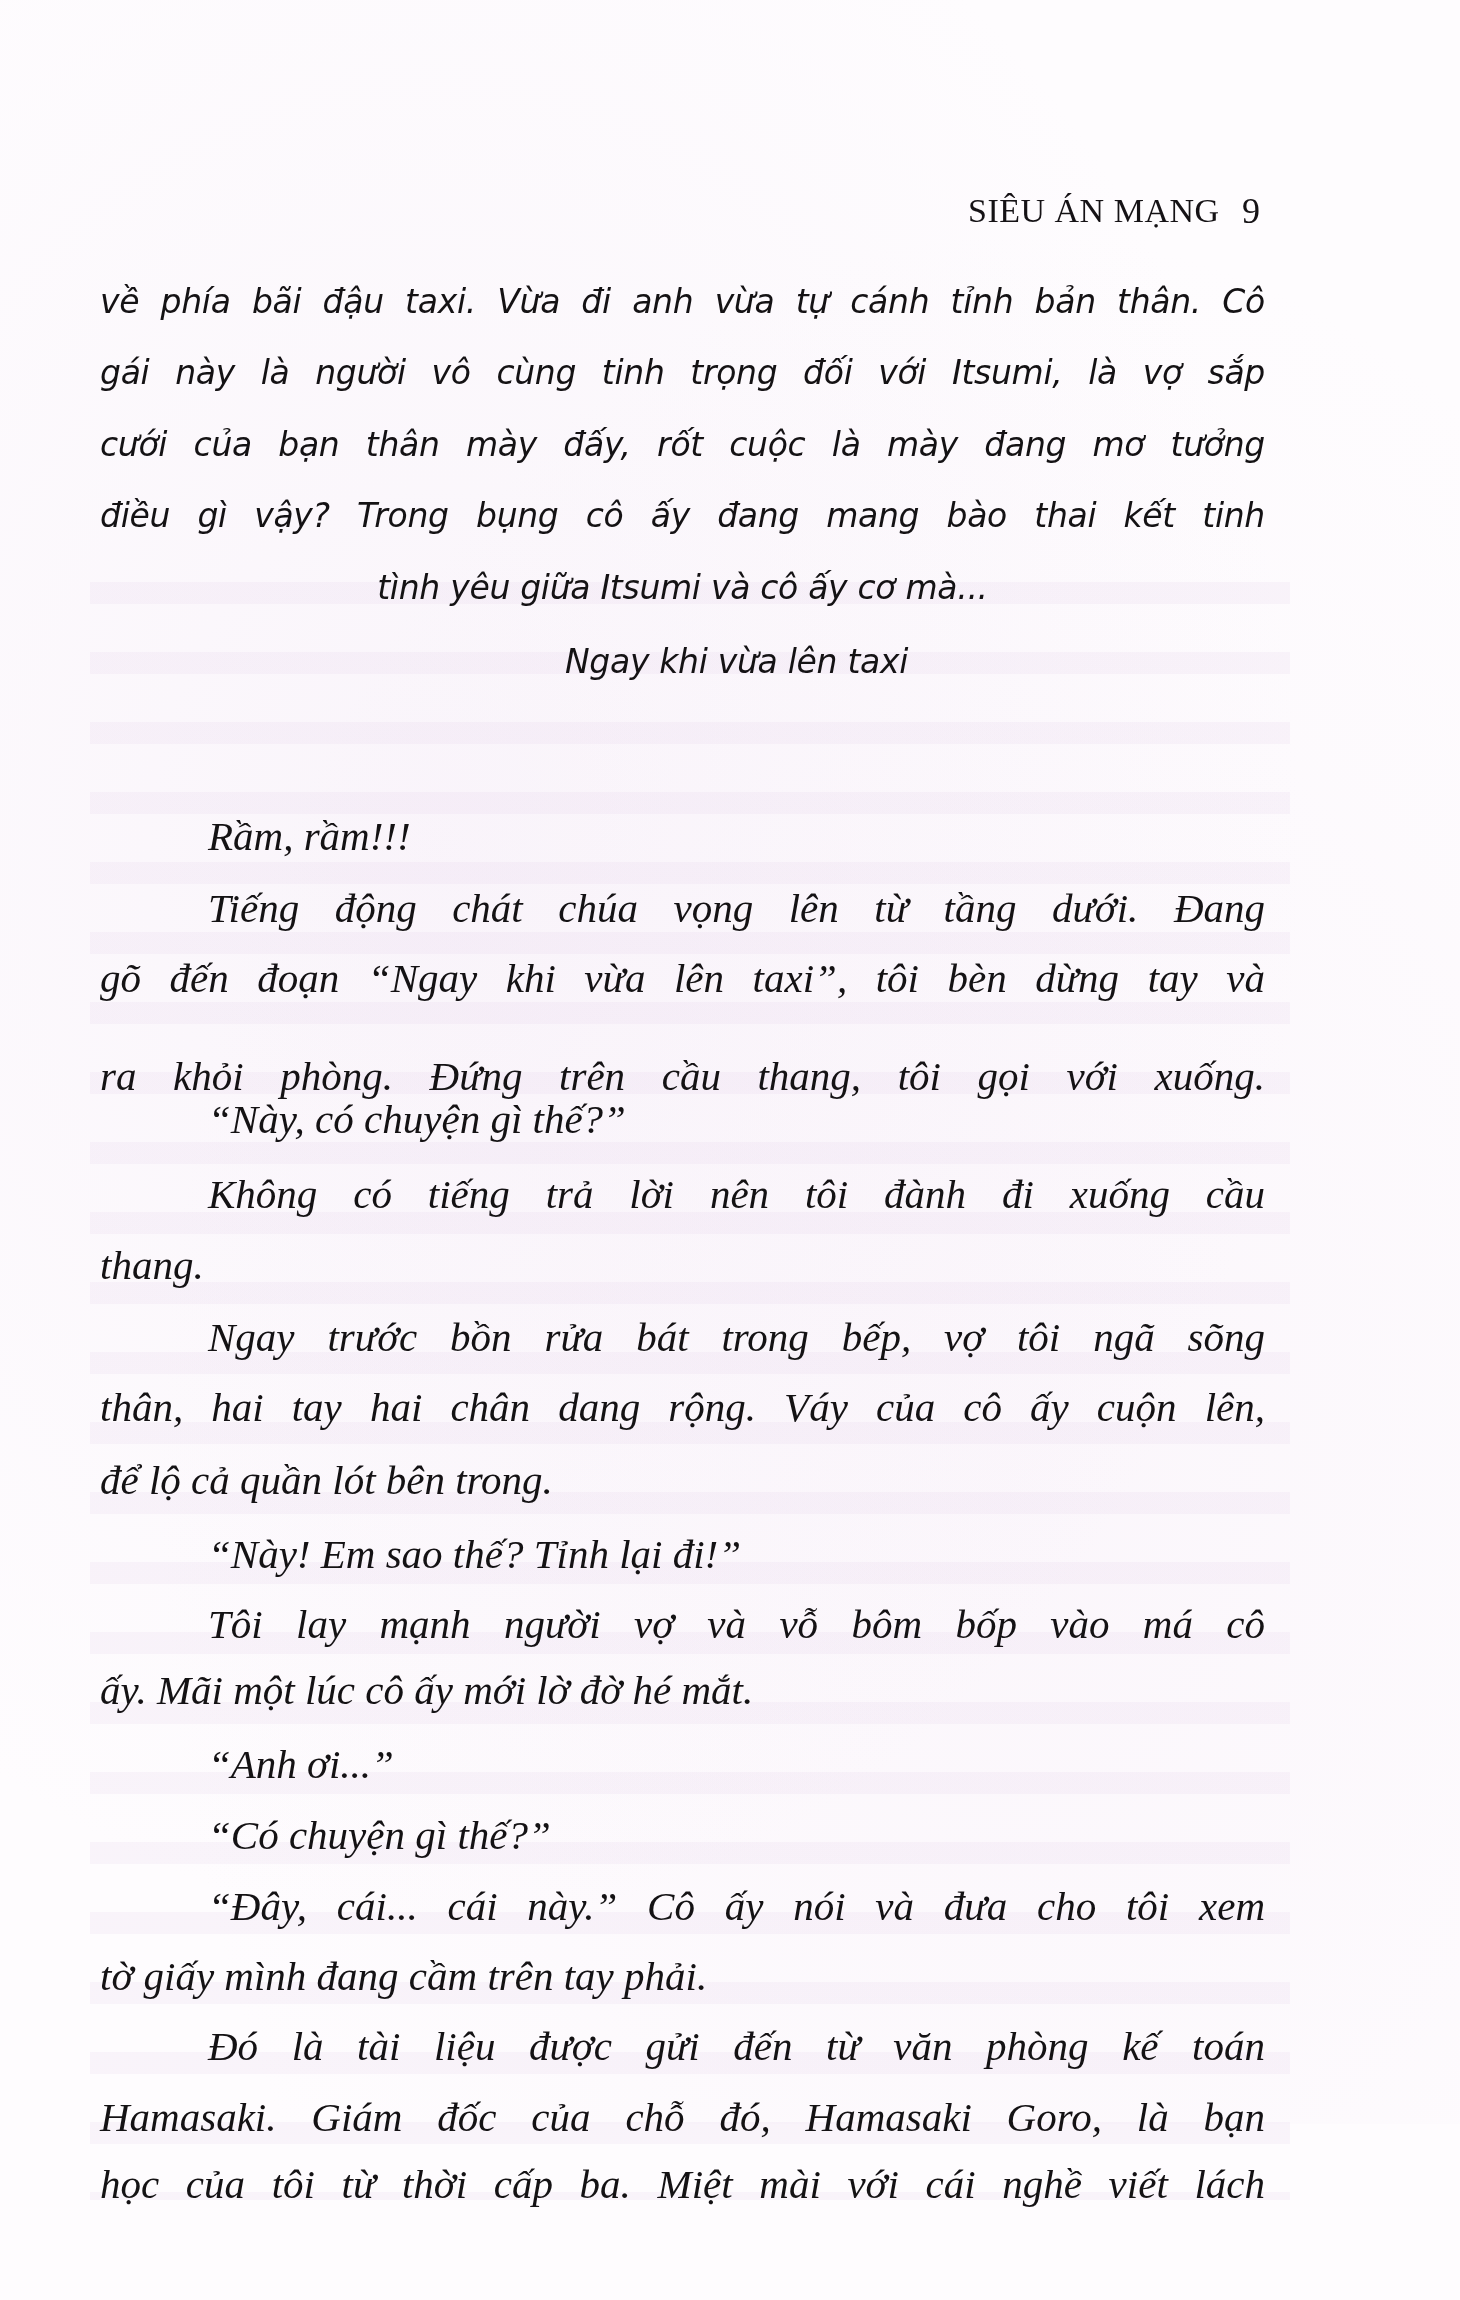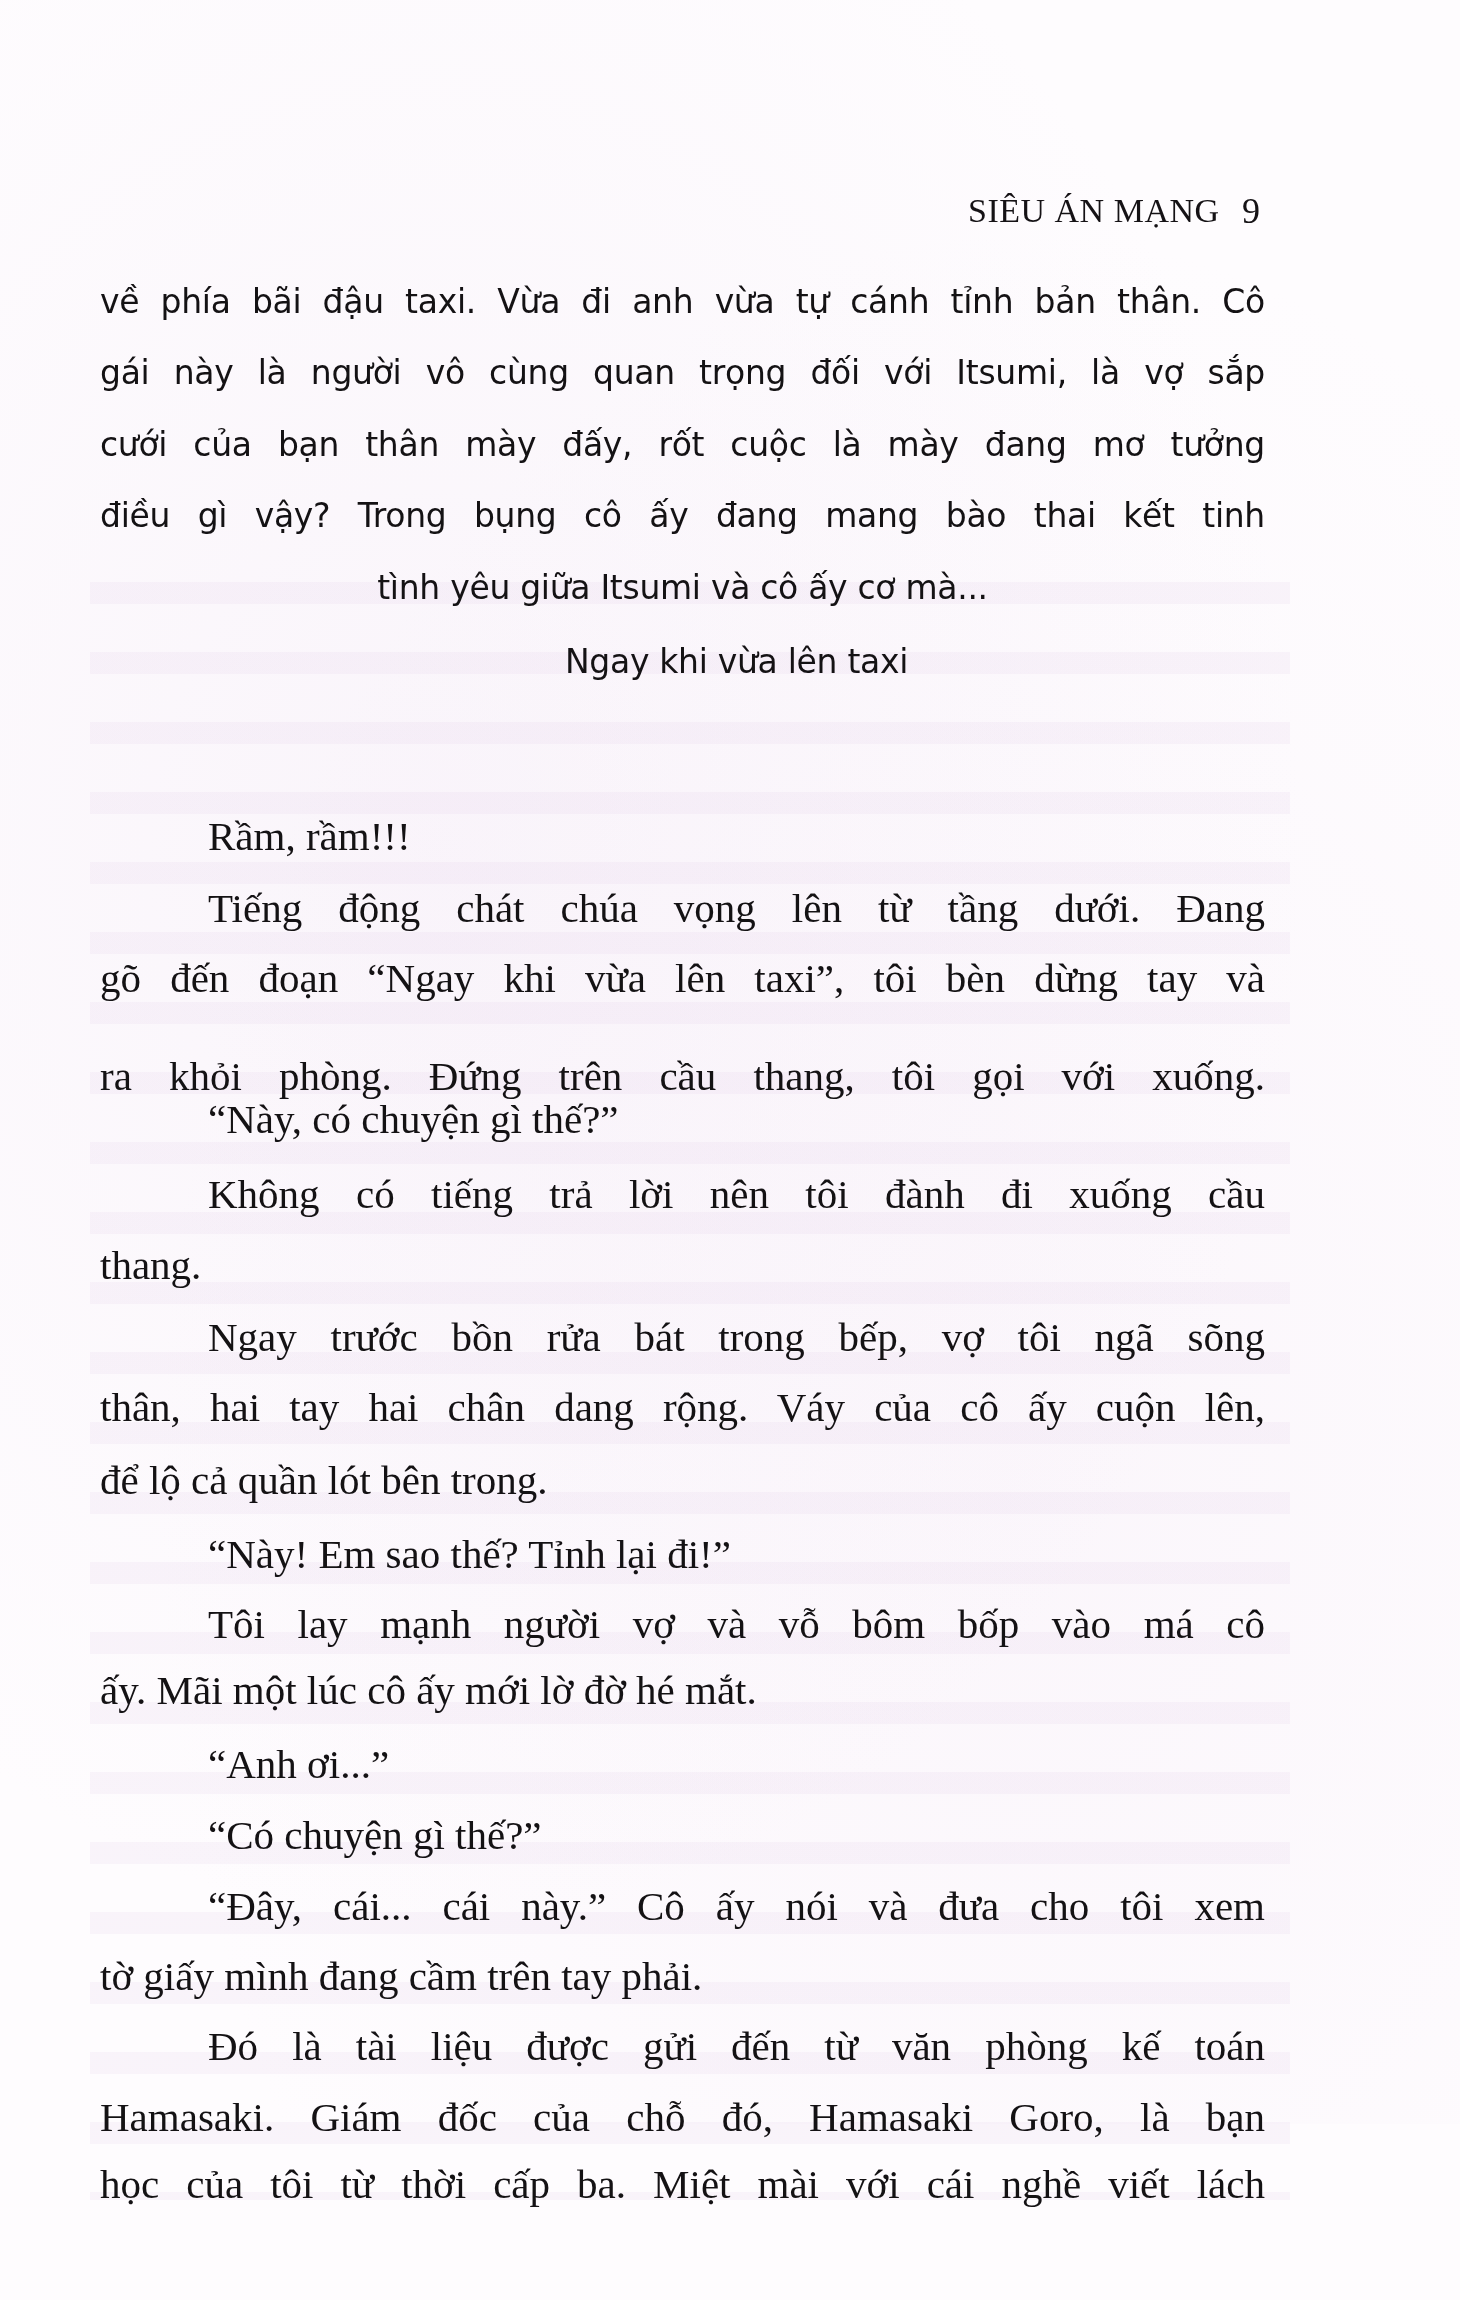--- a/index.html
+++ b/index.html
@@ -53,20 +53,21 @@
       font-family: "Liberation Serif", "DejaVu Serif", serif;
       font-size: 36px;
       color: #151215;
     }
     .line {
       position: absolute;
       left: 100px;
       width: 1165px;
       white-space: nowrap;
       line-height: 1;
+      font-style: italic;
     }
     .sans {
       font-family: "DejaVu Sans", "Liberation Sans", sans-serif;
       font-size: 33px;
       letter-spacing: -0.3px;
       text-align: center;
     }
     .serif {
       font-family: "Liberation Serif", "DejaVu Serif", serif;
       font-size: 41px;
@@ -82,21 +83,21 @@
 <body>
 
 <div class="page">
   <div class="bleed"></div>
 
   <div class="running-head">SIÊU ÁN MẠNG</div>
   <div class="page-number">9</div>
 
   <div>
     <div class="line sans justify" style="top:285px">về phía bãi đậu taxi. Vừa đi anh vừa tự cánh tỉnh bản thân. Cô</div>
-    <div class="line sans justify" style="top:356px">gái này là người vô cùng quan trọng đối với Itsumi, là vợ sắp</div>
+    <div class="line sans justify" style="top:356px">gái này là người vô cùng tinh trọng đối với Itsumi, là vợ sắp</div>
     <div class="line sans justify" style="top:428px">cưới của bạn thân mày đấy, rốt cuộc là mày đang mơ tưởng</div>
     <div class="line sans justify" style="top:499px">điều gì vậy? Trong bụng cô ấy đang mang bào thai kết tinh</div>
     <div class="line sans" style="top:571px">tình yêu giữa Itsumi và cô ấy cơ mà...</div>
     <div class="line sans indent" style="top:645px">Ngay khi vừa lên taxi</div>
 
     <div class="line serif indent" style="top:788px">Rầm, rầm!!!</div>
     <div class="line serif indent justify" style="top:860px">Tiếng động chát chúa vọng lên từ tầng dưới. Đang</div>
     <div class="line serif justify" style="top:930px">gõ đến đoạn “Ngay khi vừa lên taxi”, tôi bèn dừng tay và</div>
     <div class="line serif justify" style="top:1028px">ra khỏi phòng. Đứng trên cầu thang, tôi gọi với xuống.</div>
     <div class="line serif indent" style="top:1071px">“Này, có chuyện gì thế?”</div>

